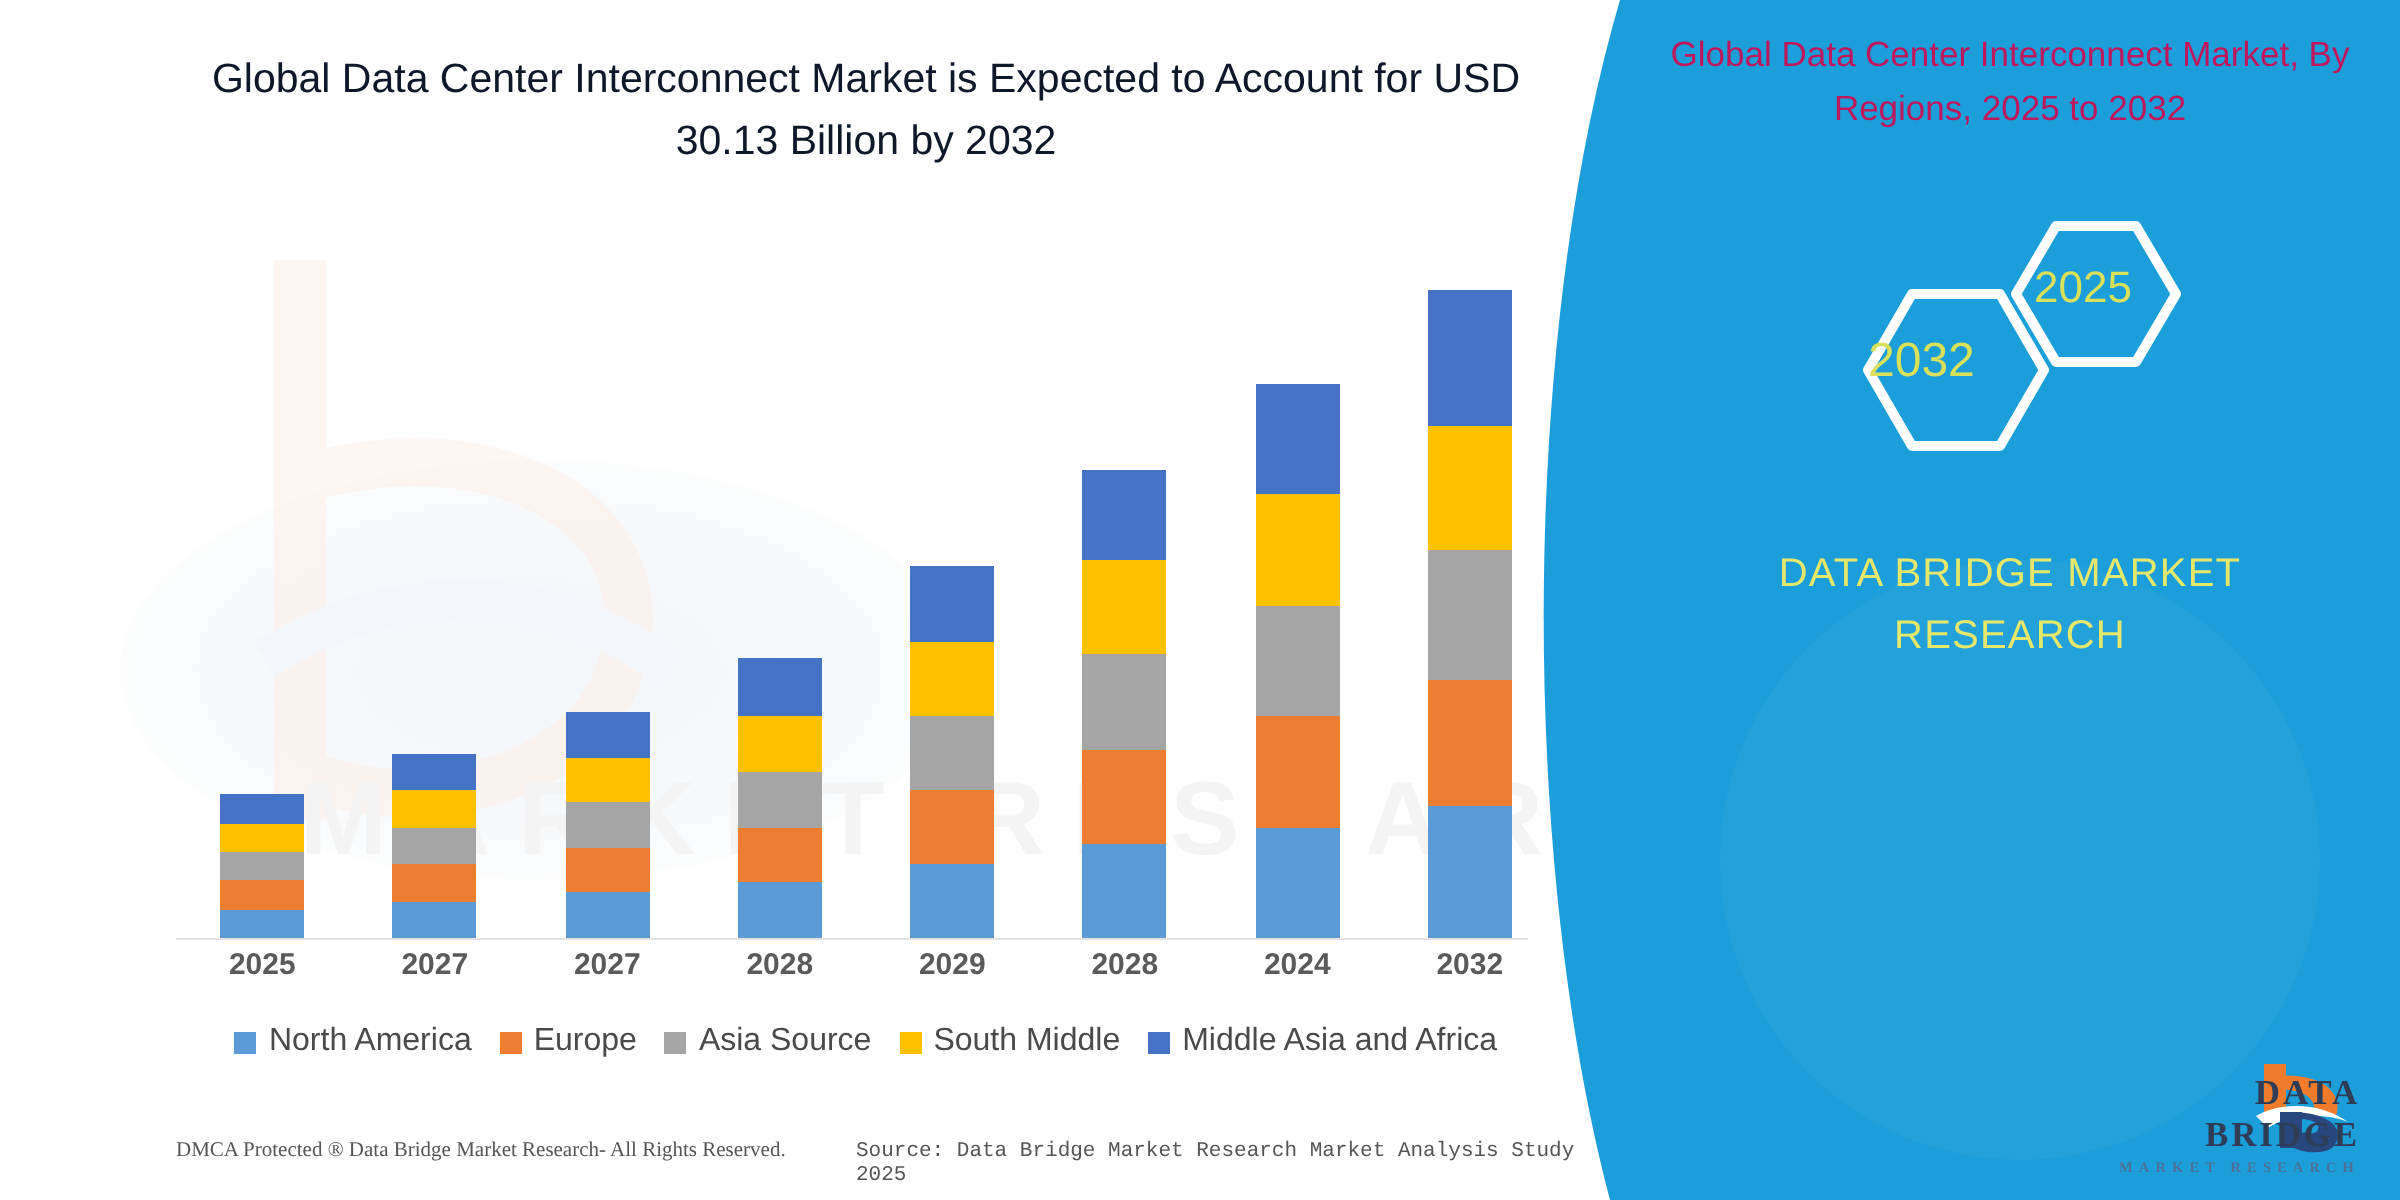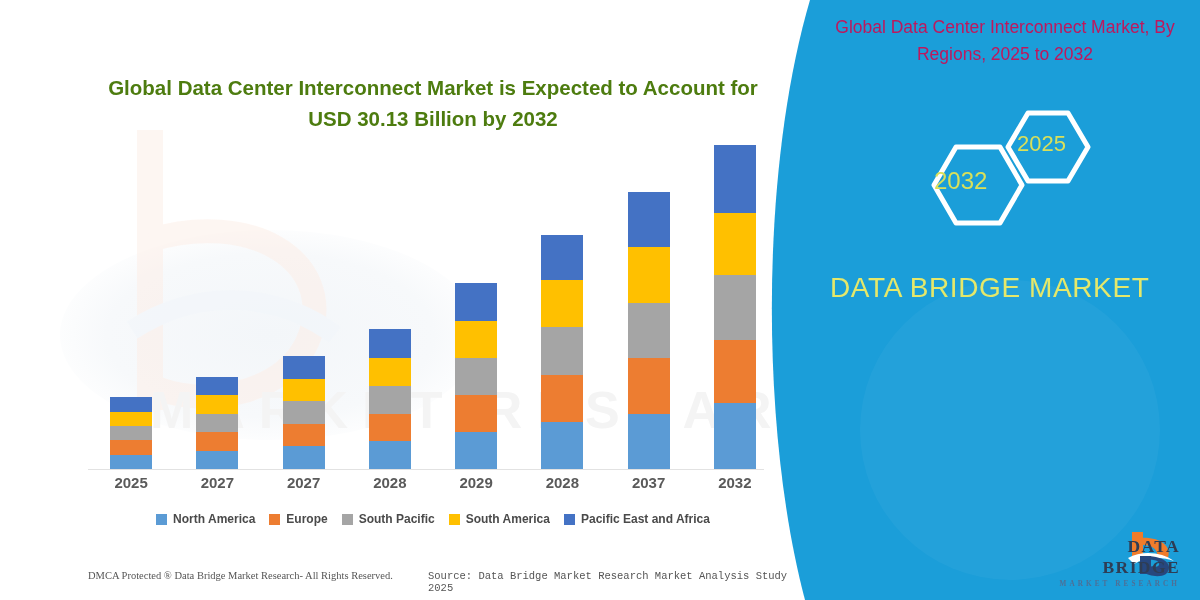--- a/index.html
+++ b/index.html
@@ -31,36 +31,36 @@
   }
   .wm-ellipse{
     position:absolute;left:60px;top:230px;width:420px;height:210px;
     background:radial-gradient(ellipse at 50% 50%, #f3f6f9 0%, #f7f9fb 55%, #ffffff 78%);
     border-radius:50%;
   }
 
   .chart-title{
     position:absolute;left:88px;top:24px;width:690px;
     text-align:center;font-size:20.5px;line-height:31px;
-    color:#4d7c0f;font-weight:700;margin-top:48px;
+    color:#0f172a;font-weight:400;
   }
   .axis-line{position:absolute;left:88px;top:469px;width:676px;height:1px;background:#e2e2e2;}
 
   .bars{position:absolute;left:88px;top:120px;width:690px;height:349px;display:flex;align-items:flex-end;justify-content:space-around;}
   .bar-col{width:84px;display:flex;flex-direction:column;justify-content:flex-end;align-items:center;height:100%;}
   .bar{width:42px;display:flex;flex-direction:column;}
   .seg{width:100%;}
 
   .xlabels{position:absolute;left:88px;top:474px;width:690px;display:flex;justify-content:space-around;}
   .xlabel{width:84px;text-align:center;font-size:15px;font-weight:700;color:#5a5a5a;}
 
   .legend{position:absolute;left:88px;top:512px;width:690px;display:flex;justify-content:center;align-items:center;gap:14px;}
   .lg-item{display:flex;align-items:center;gap:6px;}
   .lg-sw{width:11px;height:11px;display:inline-block;}
-  .lg-tx{font-size:12px;font-weight:700;color:#4a4a4a;white-space:nowrap;}
+  .lg-tx{font-size:16px;font-weight:400;color:#4a4a4a;white-space:nowrap;}
 
   .footer{position:absolute;left:0;top:566px;width:810px;height:34px;}
   .f-left{position:absolute;left:88px;top:4px;font-size:10.5px;color:#555;font-family:"Liberation Serif","DejaVu Serif",serif;}
   .f-right{position:absolute;left:428px;top:4px;font-size:10.5px;color:#555;font-family:Liberation Mono, monospace;}
 
   
   .right-pane{
     position:absolute;left:0;top:0;width:1200px;height:600px;
     pointer-events:none;
   }
@@ -69,22 +69,22 @@
 
   .r-title{
     position:absolute;left:10px;top:14px;width:370px;text-align:center;
     color:#be185d;font-size:17.5px;line-height:27px;font-weight:400;
   }
   .hex-wrap{position:absolute;left:90px;top:105px;width:230px;height:125px;}
   .hex-label{
     position:absolute;color:#d9e05a;font-weight:400;
   }
   .brand{
-    position:absolute;left:20px;top:272px;width:350px;text-align:left;
-    color:#e5e86a;font-size:28px;line-height:31px;letter-spacing:.6px;
+    position:absolute;left:20px;top:272px;width:350px;text-align:center;
+    color:#e5e86a;font-size:20px;line-height:31px;letter-spacing:.6px;
   }
 
   .logo{position:absolute;left:1000px;top:528px;width:180px;height:56px;text-align:right;}
   .logo-text{position:absolute;left:58px;top:8px;}
   .logo-l1{font-size:17.5px;letter-spacing:1.4px;color:#2e3d55;font-weight:700;font-family:"Liberation Serif","DejaVu Serif",serif;}
   .logo-l2{font-size:7.2px;letter-spacing:3.1px;color:#4e6f96;font-weight:700;margin-top:2px;font-family:"Liberation Serif","DejaVu Serif",serif;}
 </style>
 </head>
 <body>
 
@@ -179,43 +179,43 @@
         </div>
       </div>
     <div class="axis-line"></div>
     <div class="xlabels" id="xlabels">
         <div class="xlabel">2025</div>
         <div class="xlabel">2027</div>
         <div class="xlabel">2027</div>
         <div class="xlabel">2028</div>
         <div class="xlabel">2029</div>
         <div class="xlabel">2028</div>
-        <div class="xlabel">2037</div>
+        <div class="xlabel">2024</div>
         <div class="xlabel">2032</div>
       </div>
     <div class="legend" id="legend">
         <div class="lg-item">
           <span class="lg-sw" style="background: rgb(91, 155, 213);"></span>
           <span class="lg-tx">North America</span>
         </div>
         <div class="lg-item">
           <span class="lg-sw" style="background: rgb(237, 125, 49);"></span>
           <span class="lg-tx">Europe</span>
         </div>
         <div class="lg-item">
           <span class="lg-sw" style="background: rgb(165, 165, 165);"></span>
-          <span class="lg-tx">South Pacific</span>
+          <span class="lg-tx">Asia Source</span>
         </div>
         <div class="lg-item">
           <span class="lg-sw" style="background: rgb(255, 192, 0);"></span>
-          <span class="lg-tx">South America</span>
+          <span class="lg-tx">South Middle</span>
         </div>
         <div class="lg-item">
           <span class="lg-sw" style="background: rgb(68, 114, 196);"></span>
-          <span class="lg-tx">Pacific East and Africa</span>
+          <span class="lg-tx">Middle Asia and Africa</span>
         </div>
       </div>
 
     <div class="footer">
       <div class="f-left">DMCA Protected ® Data Bridge Market Research-  All Rights Reserved.</div>
       <div class="f-right">Source: Data Bridge Market Research  Market Analysis Study 2025</div>
     </div>
   </div>
 
   <div class="right-pane">
@@ -233,20 +233,21 @@
       <svg width="230" height="125" viewBox="0 0 230 125">
         <polygon points="48,24 92,24 114,62 92,100 48,100 26,62" transform="translate(8,18)" fill="none" stroke="#ffffff" stroke-width="5" stroke-linejoin="round"></polygon>
         <polygon points="128,8 168,8 188,42 168,76 128,76 108,42" fill="none" stroke="#ffffff" stroke-width="5" stroke-linejoin="round"></polygon>
       </svg>
       <div class="hex-label" style="left:34px;top:62px;font-size:24px;">2032</div>
       <div class="hex-label" style="left:117px;top:26px;font-size:22px;">2025</div>
     </div>
 
     <div class="brand">
       <div>DATA BRIDGE MARKET</div>
+      <div>RESEARCH</div>
     </div>
   </div>
 
   <div class="logo">
     <svg width="54" height="50" viewBox="0 0 54 50">
       <path d="M6 4 L6 30 L17 30 L17 4 Z" fill="#F07C2B"></path>
       <path d="M12 10 C 34 8, 46 18, 42 30 L31 30 C 33 21, 25 16, 12 17 Z" fill="#F07C2B"></path>
       <path d="M2 30 C 16 22, 36 24, 48 33 C 36 28, 18 29, 8 36 Z" fill="#ffffff"></path>
       <path d="M14 28 L25 28 L25 46 L14 46 Z" fill="#27477E"></path>
       <path d="M20 28 C 40 28, 48 38, 40 46 C 34 50, 22 48, 18 44 L26 38 C 30 40, 34 38, 33 35 C 32 32, 26 31, 20 32 Z" fill="#27477E"></path>

